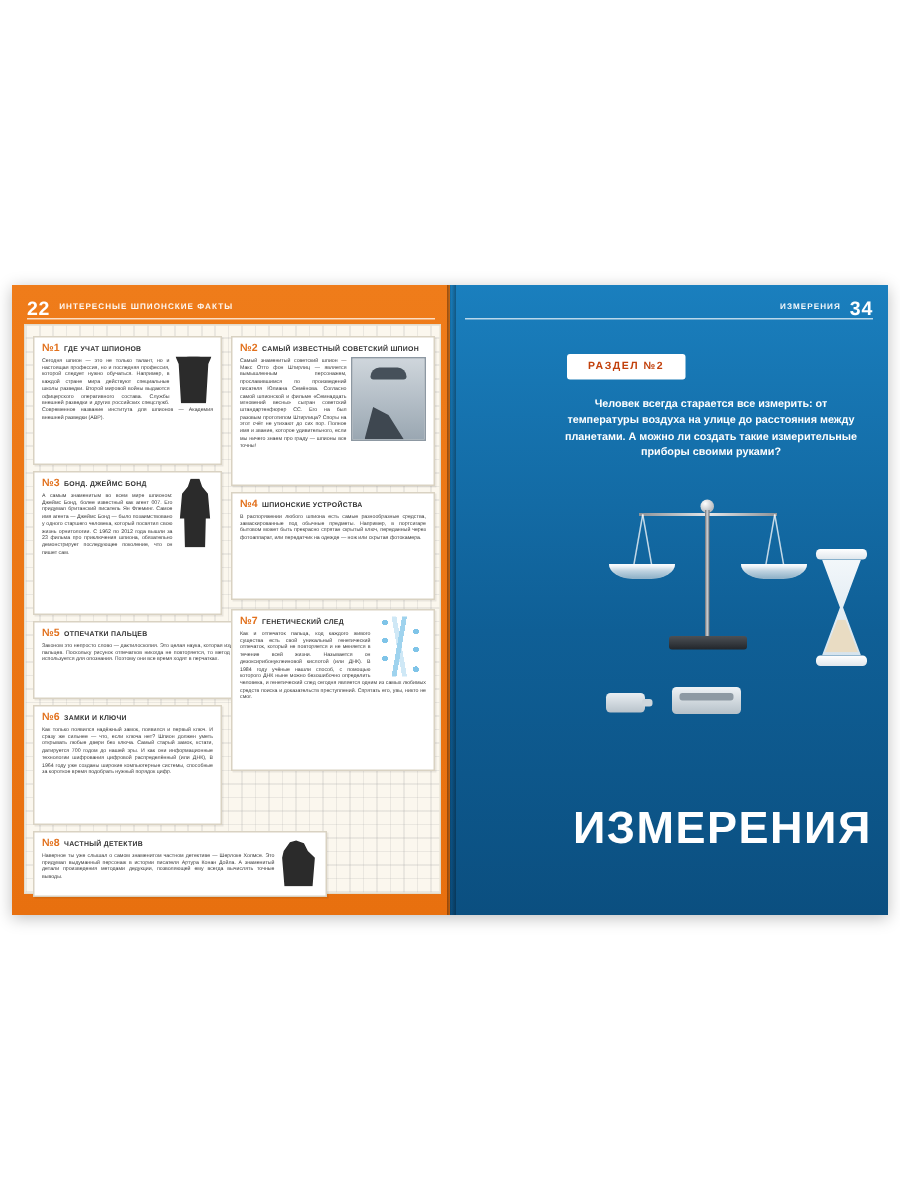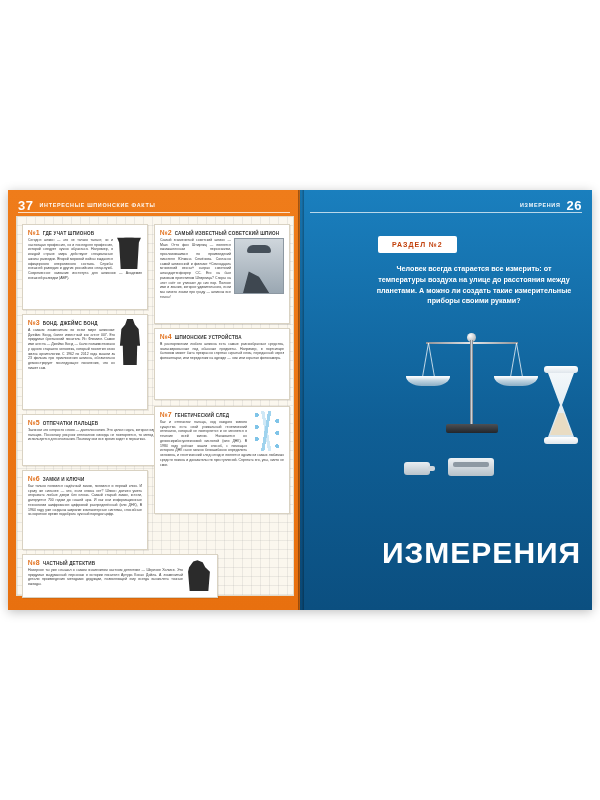--- a/index.html
+++ b/index.html
@@ -369,21 +369,21 @@
   }
 </style>
 </head>
 <body>
 
 <div class="page">
   <div class="spread">
 
     <div class="left-page">
       <div class="left-header">
-        <span class="folio">37</span>
+        <span class="folio">22</span>
         <span class="running-head">ИНТЕРЕСНЫЕ ШПИОНСКИЕ ФАКТЫ</span>
       </div>
       <div class="hr-line"></div>
 
       <div class="left-paper"></div>
 
       <div class="facts">
 
         <div class="fact" style="left:0; top:0; width:126px; height:86px;">
           <div class="fig silhouette sil-spy"></div>
@@ -454,21 +454,21 @@
           </div>
           <div class="fact-body">Наверное ты уже слышал о самом знаменитом частном детективе — Шерлоке Холмсе. Это придумал выдуманный персонаж в истории писателя Артура Конан Дойла. А знаменитый детали произведения методами дедукции, позволяющей ему всегда вычислять точные выводы.</div>
         </div>
 
       </div>
     </div>
 
     <div class="right-page">
       <div class="right-header">
         <span class="running-head">ИЗМЕРЕНИЯ</span>
-        <span class="folio">26</span>
+        <span class="folio">34</span>
       </div>
       <div class="hr-line-right"></div>
 
       <div class="section-badge">РАЗДЕЛ №2</div>
       <div class="intro">Человек всегда старается все измерить: от температуры воздуха на улице до расстояния между планетами. А можно ли создать такие измерительные приборы своими руками?</div>
 
       <div class="scale">
         <div class="beam"></div>
         <div class="knob"></div>
         <div class="post"></div>

